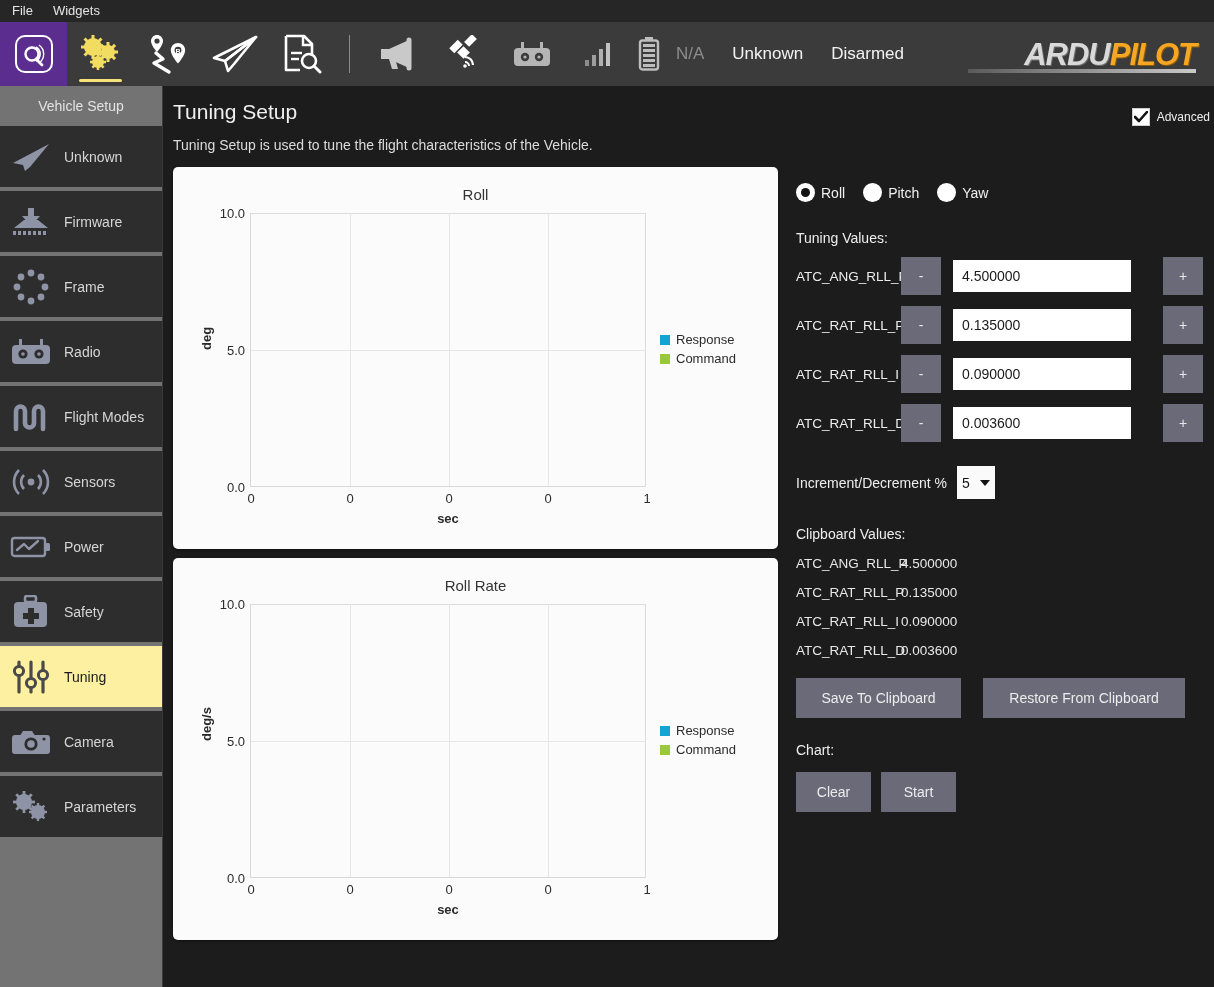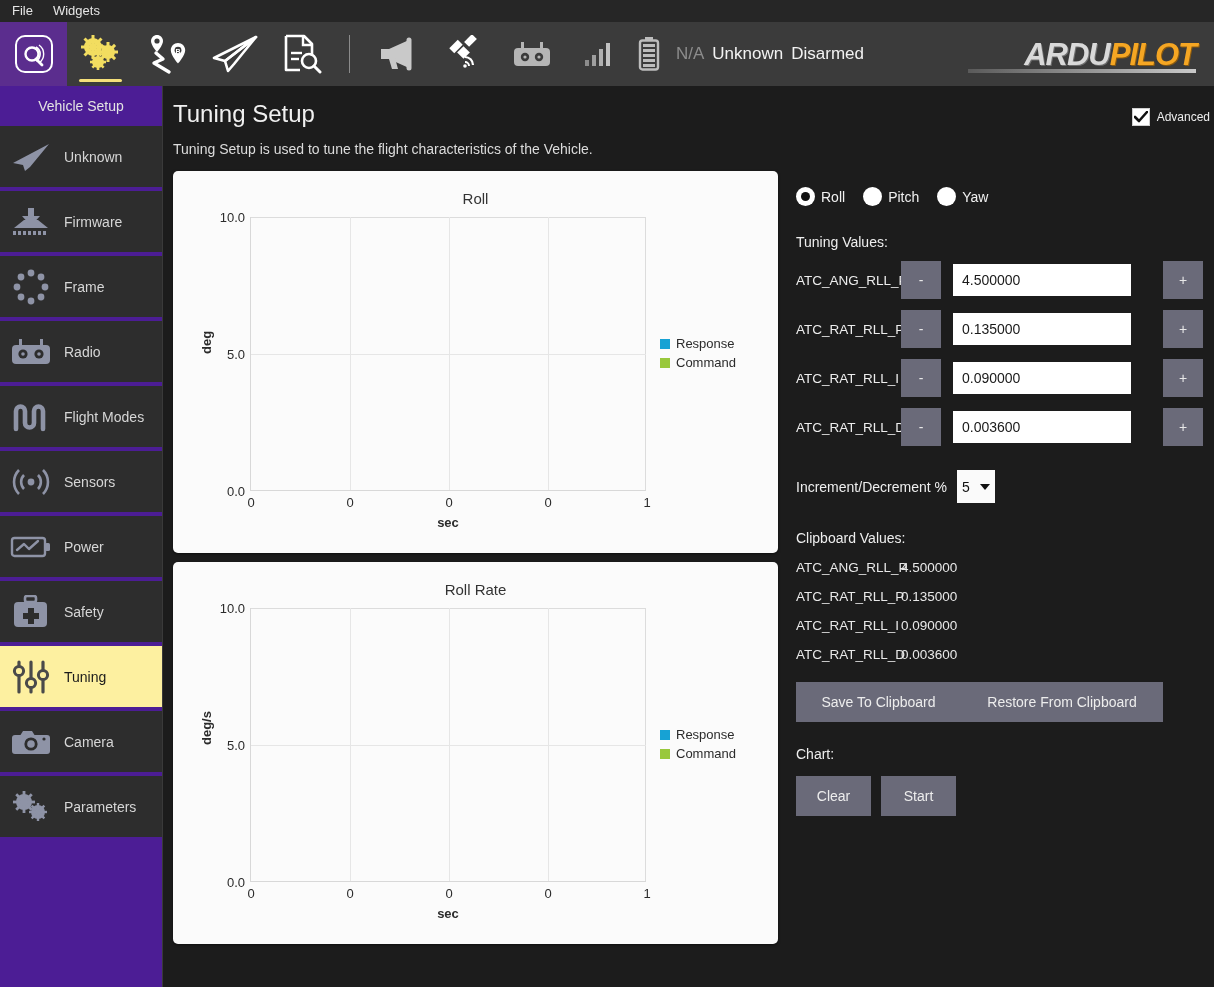--- a/index.html
+++ b/index.html
@@ -33,21 +33,21 @@
   }
   .tb-btn.active-purple { background: #5b2d8e; }
   .tb-btn.active-underline::after {
     content: ""; position: absolute; left: 12px; right: 12px; bottom: 4px;
     height: 3px; background: #f5e07a; border-radius: 2px;
   }
   .tb-sep {
     width: 1px; height: 38px; background: #8b8b8b; margin: 0 14px;
   }
   .tb-status {
-    display: flex; align-items: center; gap: 8px; margin-left: 10px;
+    display: flex; align-items: center; gap: 28px; margin-left: 10px;
   }
   .tb-status .na { color: #8c8c8c; font-size: 17px; }
   .tb-status .txt { color: #f2f2f2; font-size: 17px; }
 
   .logo {
     position: absolute; right: 18px; top: 50%; transform: translateY(-50%);
     display: flex; align-items: flex-end;
     font-weight: bold; font-style: italic; letter-spacing: -1px;
     font-size: 31px; line-height: 1;
   }
@@ -59,21 +59,21 @@
   .logo-bar {
     position: absolute; right: 18px; bottom: 13px; width: 228px; height: 4px;
     background: linear-gradient(90deg,#5a5a5a,#c9c9c9);
   }
 
   
   .body-wrap { display: flex; height: calc(987px - 22px - 64px); }
 
   
   .sidebar {
-    width: 163px; background: #4c1d95;
+    width: 163px; background: #737373;
     border-right: 1px solid #3a3a3a;
     flex: 0 0 163px;
     position: relative;
   }
   .sidebar-title {
     height: 40px; line-height: 40px; text-align: center;
     color: #e3e3e3; font-size: 14px;
   }
   .sb-item {
     height: 61px; margin-bottom: 4px;
@@ -85,21 +85,21 @@
   .sb-item.selected { background: #fdf0a0; color: #1a1a1a; }
   .sb-icon { width: 46px; height: 40px; display: flex; align-items: center; justify-content: center; flex: 0 0 46px; }
   .sb-icon svg { display: block; }
 
   
   .main {
     flex: 1; background: #1c1c1c; position: relative;
     padding: 10px 0 0 10px;
     overflow: hidden;
   }
-  .page-title { color: #f0f0f0; font-size: 24px; margin: 4px 0 0 0; }
+  .page-title { color: #f0f0f0; font-size: 21px; margin: 4px 0 0 0; }
   .page-sub { color: #dcdcdc; font-size: 14px; margin-top: 13px; }
 
   .advanced-box {
     position: absolute; right: 4px; top: 22px;
     display: flex; align-items: center; gap: 7px;
   }
   .chk {
     width: 18px; height: 18px; background: #ffffff; border: 1px solid #cfcfcf;
     display: flex; align-items: center; justify-content: center;
   }
@@ -191,21 +191,21 @@
     display: flex; align-items: center; justify-content: space-between;
     padding: 0 5px; font-size: 14px;
   }
   .caret { width: 0; height: 0; border-left: 5px solid transparent; border-right: 5px solid transparent; border-top: 6px solid #111; }
 
   .clip-head { margin-top: 27px; }
   .clip-row { display: flex; margin-top: 14px; font-size: 13.5px; color: #e8e8e8; }
   .clip-name { width: 105px; flex: 0 0 105px; }
   .clip-val { margin-left: 0; }
 
-  .btn-row { display: flex; margin-top: 20px; }
+  .btn-row { display: flex; gap: 22px; margin-top: 20px; }
   .btn {
     background: #6a6a79; color: #ededed; border: none;
     font-size: 14px; font-family: "Liberation Sans", sans-serif;
     height: 40px; display: flex; align-items: center; justify-content: center;
   }
   .btn.wide { width: 165px; }
   .btn.wide2 { width: 202px; }
   .btn.small { width: 75px; }
   .chart-head { margin-top: 24px; }
   .chart-btn-row { display: flex; gap: 10px; margin-top: 14px; }

